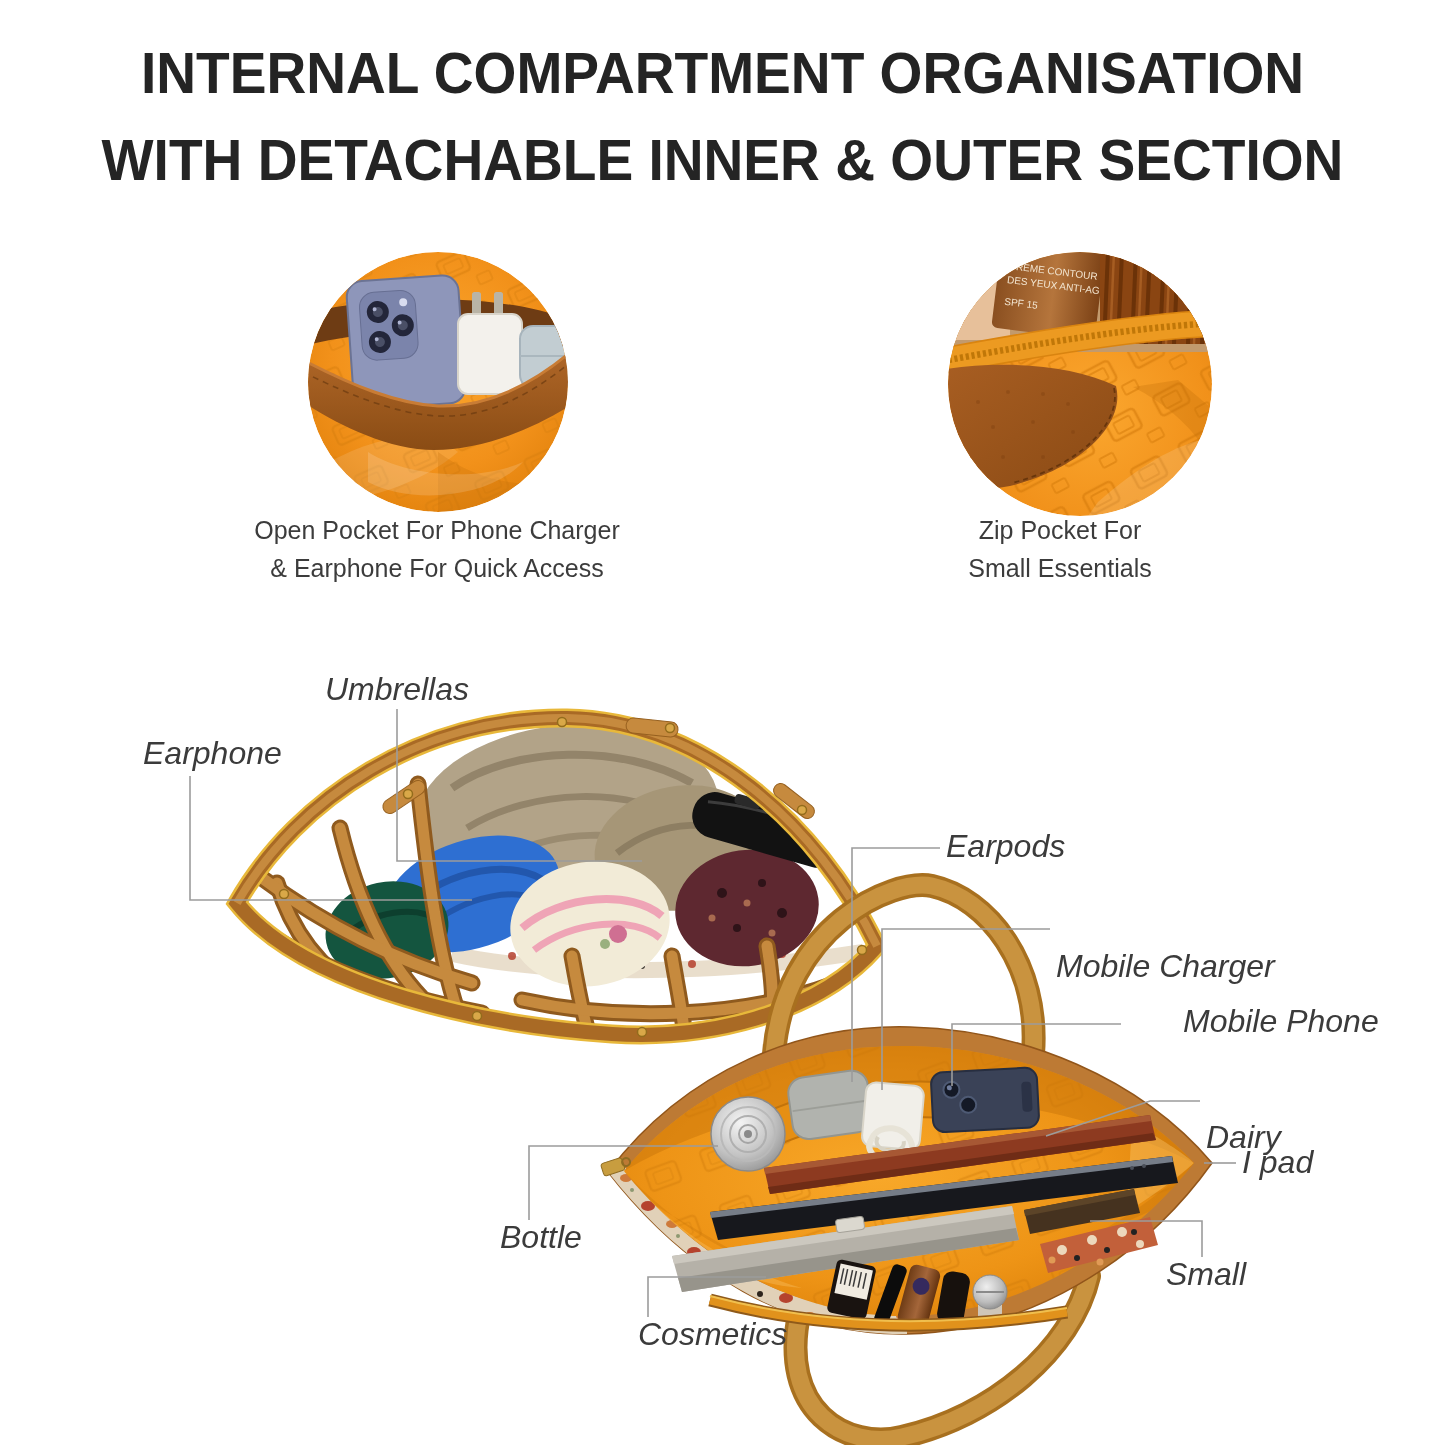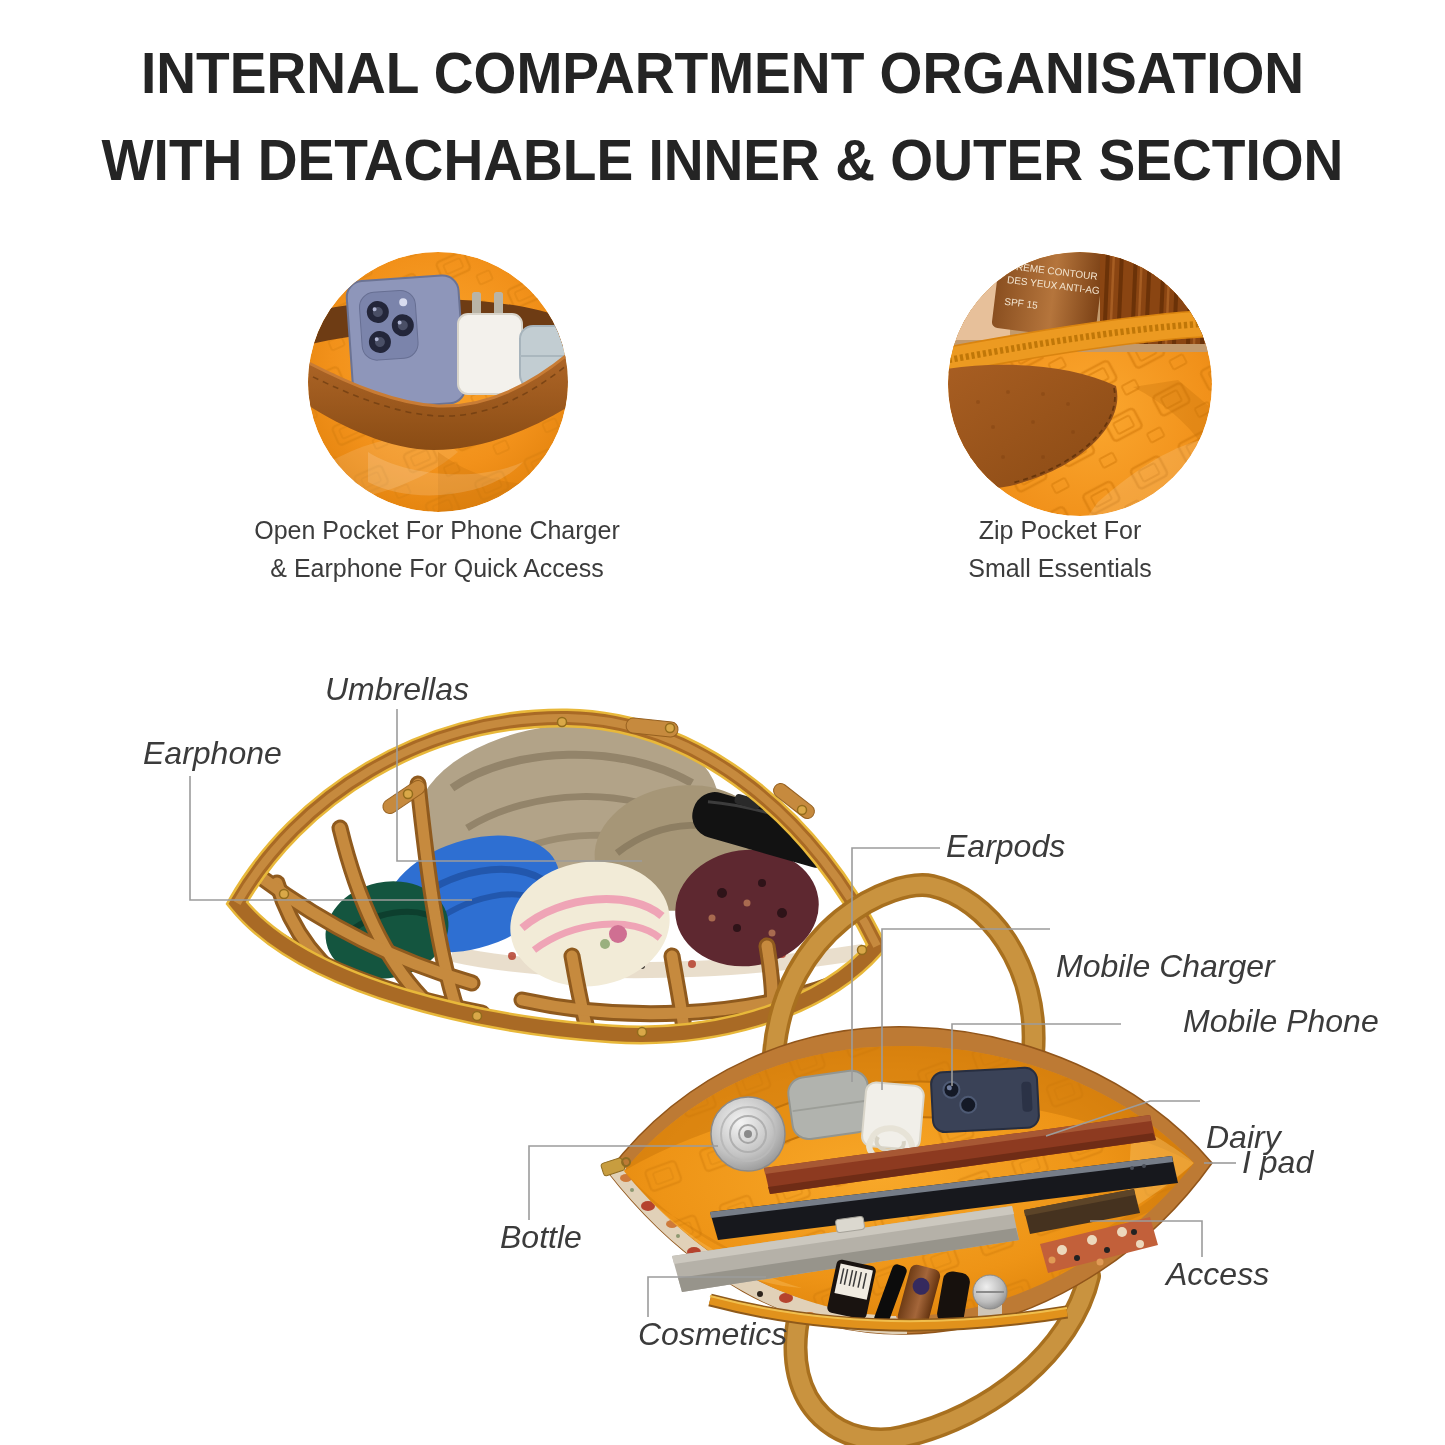--- a/index.html
+++ b/index.html
@@ -519,17 +519,17 @@
     </g>
   </svg>
 
   <div class="callout centered" id="label-umbrellas">Umbrellas</div>
   <div class="callout" id="label-clothings">Earphone</div>
   <div class="callout" id="label-earpods">Earpods</div>
   <div class="callout" id="label-mobile-charger">Mobile Charger</div>
   <div class="callout" id="label-mobile-phone">Mobile Phone</div>
   <div class="callout" id="label-dairy">Dairy</div>
   <div class="callout" id="label-ipad">I pad</div>
-  <div class="callout" id="label-wallet">Access</div>
+  <div class="callout" id="label-wallet">Small</div>
   <div class="callout" id="label-bottle">Bottle</div>
   <div class="callout" id="label-cosmetics">Cosmetics</div>
 
 </div>
 
 </body></html>

